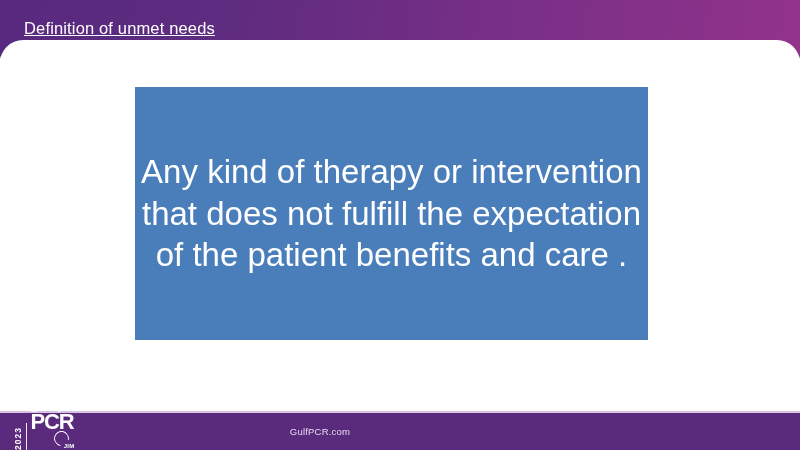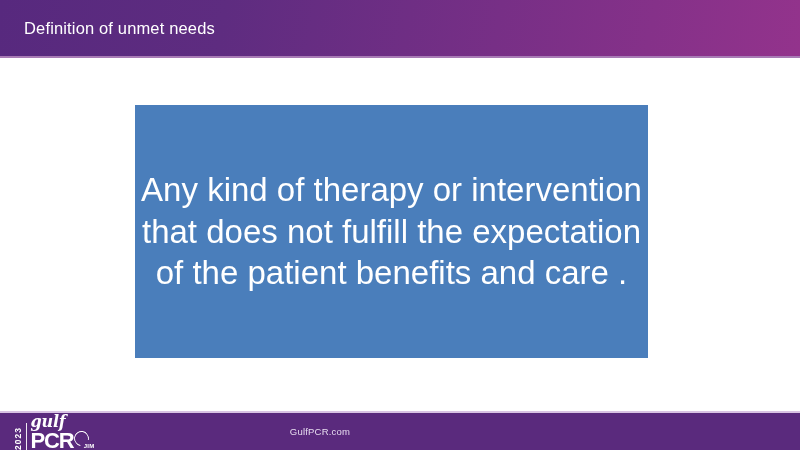--- a/index.html
+++ b/index.html
@@ -27,27 +27,28 @@
     border-bottom: 2px solid #a87bb5;
     display: flex;
     align-items: center;
   }
   .header-title {
     color: #ffffff;
     font-size: 16.5px;
     letter-spacing: 0.15px;
     margin-left: 24px;
     white-space: nowrap;
+    text-decoration: underline;
   }
 
   
   .slide-body {
     position: absolute;
     left: 0;
-    top: 58px;
+    top: 40px;
     width: 800px;
     height: 355px;
     background: #ffffff;
     border-radius: 23px;
   }
 
   .content-box {
     position: absolute;
     left: 135px;
     top: 47px;            
@@ -123,20 +124,21 @@
     font-family: "DejaVu Serif", serif;
     font-style: italic;
     font-weight: 700;
     font-size: 16px;
     letter-spacing: -0.2px;
     margin-bottom: 1px;
   }
   .logo-pcr-row {
     display: flex;
     align-items: flex-end;
+    flex-direction: column;
   }
   .logo-pcr {
     color: #ffffff;
     font-size: 22px;
     font-weight: 700;
     letter-spacing: -1.2px;
     line-height: 0.88;
   }
   .logo-mark {
     position: relative;

